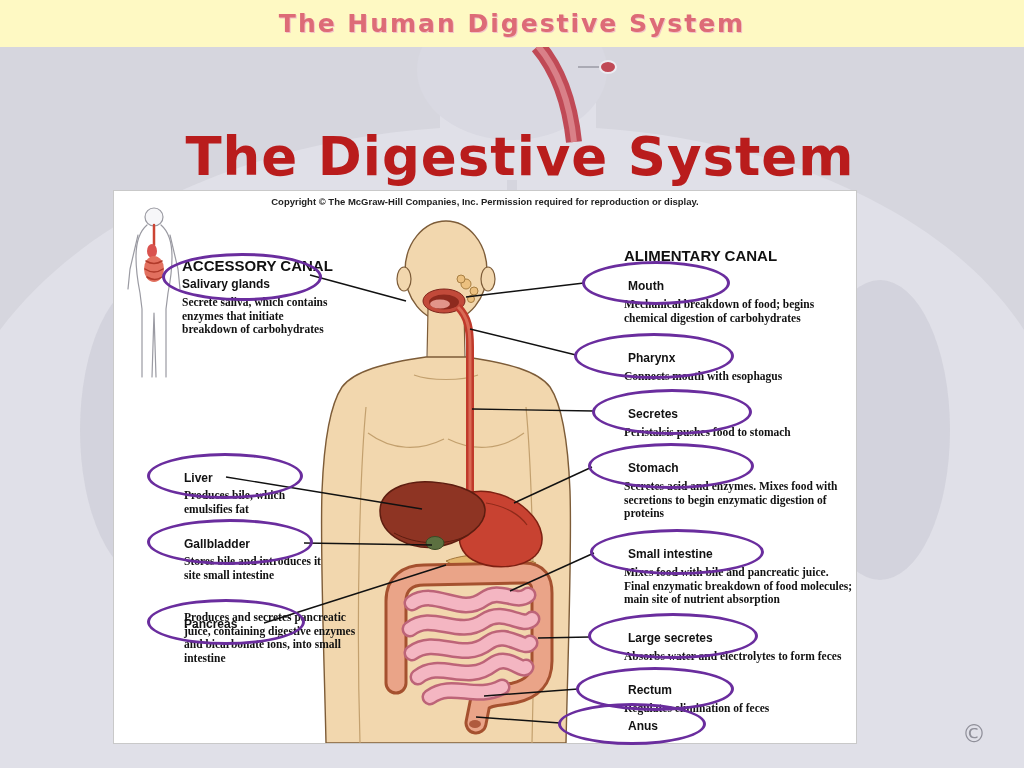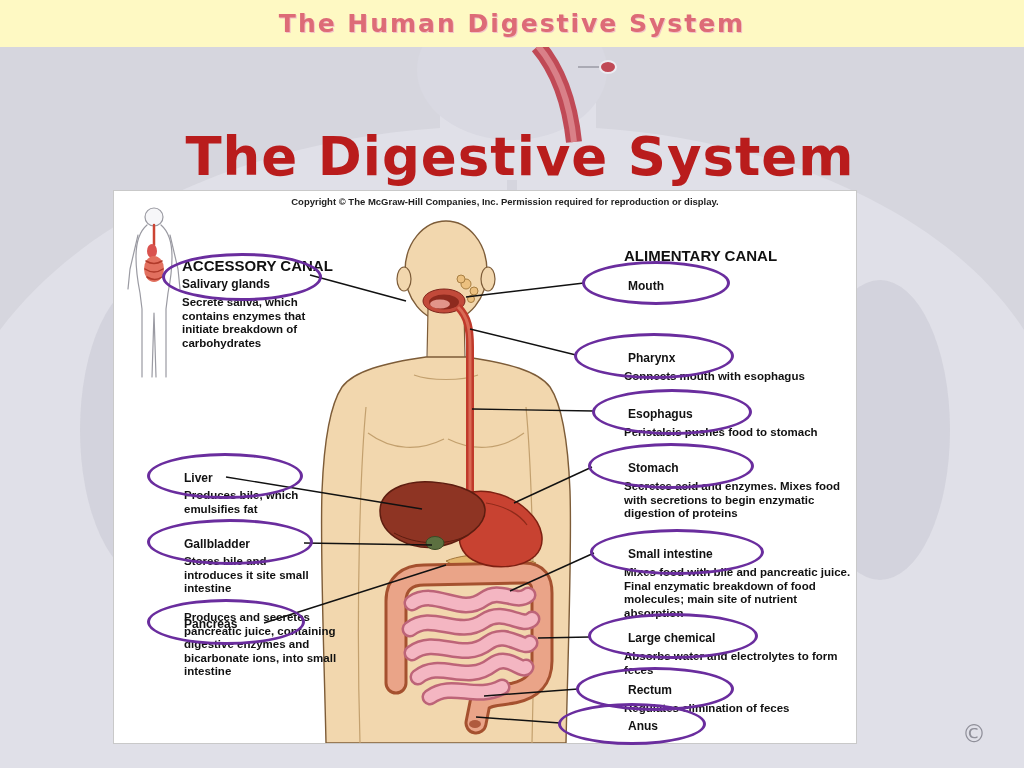--- a/index.html
+++ b/index.html
@@ -22,26 +22,26 @@
     position:absolute;top:126px;left:0;width:100%;margin:0;text-align:center;
     font-family:"DejaVu Sans", sans-serif;font-size:53px;font-weight:800;
     color:#b91c1c;z-index:6;letter-spacing:1px;padding-left:8px;
   }
   .figure-panel{
     position:absolute;left:113px;top:190px;width:742px;height:552px;
     background:#ffffff;border:1px solid #c9c9c9;z-index:6;
   }
   .fig-copyright{
     position:absolute;top:5px;left:0;width:100%;text-align:center;
-    font-size:9.5px;font-weight:bold;color:#222;z-index:7;padding-left:20px;
+    font-size:9.5px;font-weight:bold;color:#222;z-index:7;
   }
   #illustration{position:absolute;left:0;top:0;z-index:1;}
   .heading{position:absolute;font-size:15px;font-weight:bold;color:#111;z-index:7;white-space:nowrap;}
   .term{position:absolute;font-size:12px;font-weight:bold;color:#111;z-index:7;white-space:nowrap;}
-  .desc{position:absolute;font-size:11.5px;font-weight:bold;color:#111;line-height:13.5px;z-index:7;}
+  .desc{position:absolute;font-size:11.5px;font-weight:bold;color:#111;line-height:13.5px;z-index:7;font-family:Liberation Serif, serif;}
   .oval{position:absolute;border:3px solid #6a2d9e;border-radius:50%;z-index:8;pointer-events:none;}
   .copyright-symbol{
     position:absolute;right:38px;bottom:20px;font-size:24px;color:#90909a;z-index:6;
     font-family:"DejaVu Sans", sans-serif;
   }
 </style>
 </head>
 <body>
 
 <svg id="bg-svg" width="1024" height="768" viewBox="0 0 1024 768">
@@ -159,34 +159,35 @@
 
   <div class="term" style="left:70px;top:346px">Gallbladder</div>
   <div class="desc" style="left:70px;top:364px;width:140px">Stores bile and introduces it site small intestine</div>
 
   <div class="term" style="left:70px;top:426px">Pancreas</div>
   <div class="desc" style="left:70px;top:420px;width:185px">Produces and secretes pancreatic juice, containing digestive enzymes and bicarbonate ions, into small intestine</div>
 
   <div class="heading" style="left:510px;top:56px">ALIMENTARY CANAL</div>
 
   <div class="term" style="left:514px;top:88px">Mouth</div>
+  <div class="desc" style="left:510px;top:107px;width:222px">Mechanical breakdown of food; begins chemical digestion of carbohydrates</div>
 
   <div class="term" style="left:514px;top:160px">Pharynx</div>
   <div class="desc" style="left:510px;top:179px;width:200px">Connects mouth with esophagus</div>
 
-  <div class="term" style="left:514px;top:216px">Esophagus</div>
+  <div class="term" style="left:514px;top:216px">Secretes</div>
   <div class="desc" style="left:510px;top:235px;width:215px">Peristalsis pushes food to stomach</div>
 
   <div class="term" style="left:514px;top:270px">Stomach</div>
   <div class="desc" style="left:510px;top:289px;width:228px">Secretes acid and enzymes. Mixes food with secretions to begin enzymatic digestion of proteins</div>
 
   <div class="term" style="left:514px;top:356px">Small intestine</div>
   <div class="desc" style="left:510px;top:375px;width:230px">Mixes food with bile and pancreatic juice. Final enzymatic breakdown of food molecules; main site of nutrient absorption</div>
 
-  <div class="term" style="left:514px;top:440px">Large chemical</div>
+  <div class="term" style="left:514px;top:440px">Large secretes</div>
   <div class="desc" style="left:510px;top:459px;width:228px">Absorbs water and electrolytes to form feces</div>
 
   <div class="term" style="left:514px;top:492px">Rectum</div>
   <div class="desc" style="left:510px;top:511px;width:225px">Regulates elimination of feces</div>
 
   <div class="term" style="left:514px;top:528px">Anus</div>
 
   <div class="oval" style="left:48px;top:62px;width:154px;height:42px"></div>
   <div class="oval" style="left:33px;top:262px;width:150px;height:40px"></div>
   <div class="oval" style="left:33px;top:328px;width:160px;height:40px"></div>

